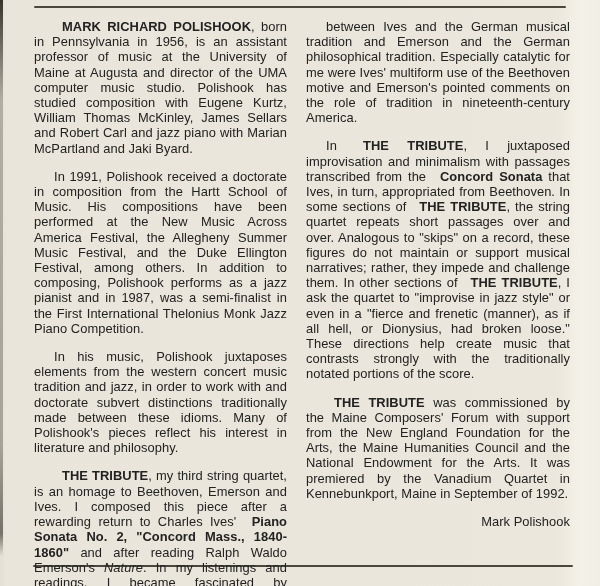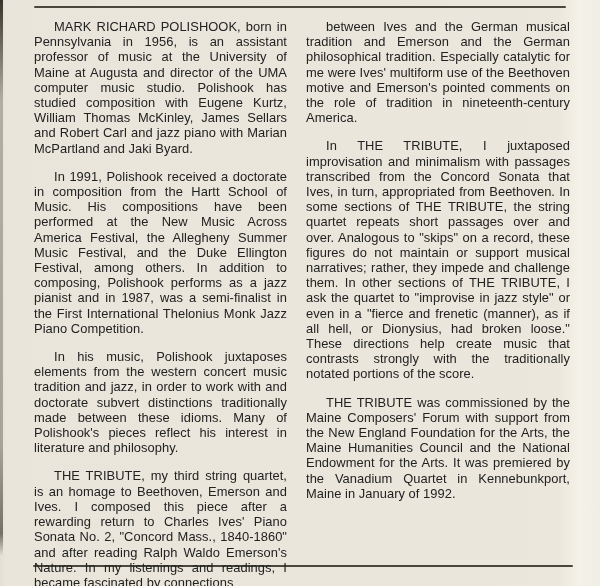--- a/index.html
+++ b/index.html
@@ -51,22 +51,22 @@
     text-justify: inter-word;
   }
   .col { hyphens: auto; }
   .col-left  { width: 253px; }
   .col-right { width: 264px; }
   .para {
     margin: 0 0 13px 0;
     text-indent: 20px;
   }
   .para:last-child { margin-bottom: 0; }
-  .b { font-weight: normal; }
-  .i { }
+  .b { font-weight: bold; margin-left: 8px; }
+  .i { font-style: italic; }
   .signature {
     text-align: right;
     text-indent: 0;
     margin-top: 2px;
   }
 </style>
 </head>
 <body style="color: rgb(34, 34, 34);">
 
 <div class="left-edge"></div>
@@ -76,15 +76,16 @@
 <div class="content">
   <div class="col col-left">
       <p class="para"><span class="b">MARK RICHARD POLISHOOK</span><span>, born in Pennsylvania in 1956, is an assistant professor of music at the University of Maine at Augusta and director of the UMA computer music studio. Polishook has studied composition with Eugene Kurtz, William Thomas McKinley, James Sellars and Robert Carl and jazz piano with Marian McPartland and Jaki Byard.</span></p>
       <p class="para"><span>In 1991, Polishook received a doctorate in composition from the Hartt School of Music. His compositions have been performed at the New Music Across America Festival, the Allegheny Summer Music Festival, and the Duke Ellington Festival, among others. In addition to composing, Polishook performs as a jazz pianist and in 1987, was a semi-finalist in the First International Thelonius Monk Jazz Piano Competition.</span></p>
       <p class="para"><span>In his music, Polishook juxtaposes elements from the western concert music tradition and jazz, in order to work with and doctorate subvert distinctions traditionally made between these idioms. Many of Polishook's pieces reflect his interest in literature and philosophy.</span></p>
       <p class="para"><span class="b">THE TRIBUTE</span><span>, my third string quartet, is an homage to Beethoven, Emerson and Ives. I composed this piece after a rewarding return to Charles Ives' </span><span class="b">Piano Sonata No. 2, "Concord Mass., 1840-1860"</span><span> and after reading Ralph Waldo Emerson's </span><span class="i">Nature</span><span>. In my listenings and readings, I became fascinated by connections</span></p>
     </div>
   <div class="col col-right">
       <p class="para"><span>between Ives and the German musical tradition and Emerson and the German philosophical tradition. Especially catalytic for me were Ives' multiform use of the Beethoven motive and Emerson's pointed comments on the role of tradition in nineteenth-century America.</span></p>
       <p class="para"><span>In </span><span class="b">THE TRIBUTE</span><span>, I juxtaposed improvisation and minimalism with passages transcribed from the </span><span class="b">Concord Sonata</span><span> that Ives, in turn, appropriated from Beethoven. In some sections of </span><span class="b">THE TRIBUTE</span><span>, the string quartet repeats short passages over and over. Analogous to "skips" on a record, these figures do not maintain or support musical narratives; rather, they impede and challenge them. In other sections of </span><span class="b">THE TRIBUTE</span><span>, I ask the quartet to "improvise in jazz style" or even in a "fierce and frenetic (manner), as if all hell, or Dionysius, had broken loose." These directions help create music that contrasts strongly with the traditionally notated portions of the score.</span></p>
-      <p class="para"><span class="b">THE TRIBUTE</span><span> was commissioned by the Maine Composers' Forum with support from the New England Foundation for the Arts, the Maine Humanities Council and the National Endowment for the Arts. It was premiered by the Vanadium Quartet in Kennebunkport, Maine in January of 1992.</span></p>
+      <p class="para"><span class="b">THE TRIBUTE</span><span> was commissioned by the Maine Composers' Forum with support from the New England Foundation for the Arts, the Maine Humanities Council and the National Endowment for the Arts. It was premiered by the Vanadium Quartet in Kennebunkport, Maine in September of 1992.</span></p>
+      <p class="para signature">Mark Polishook</p>
     </div>
 </div>
 
 </body></html>

